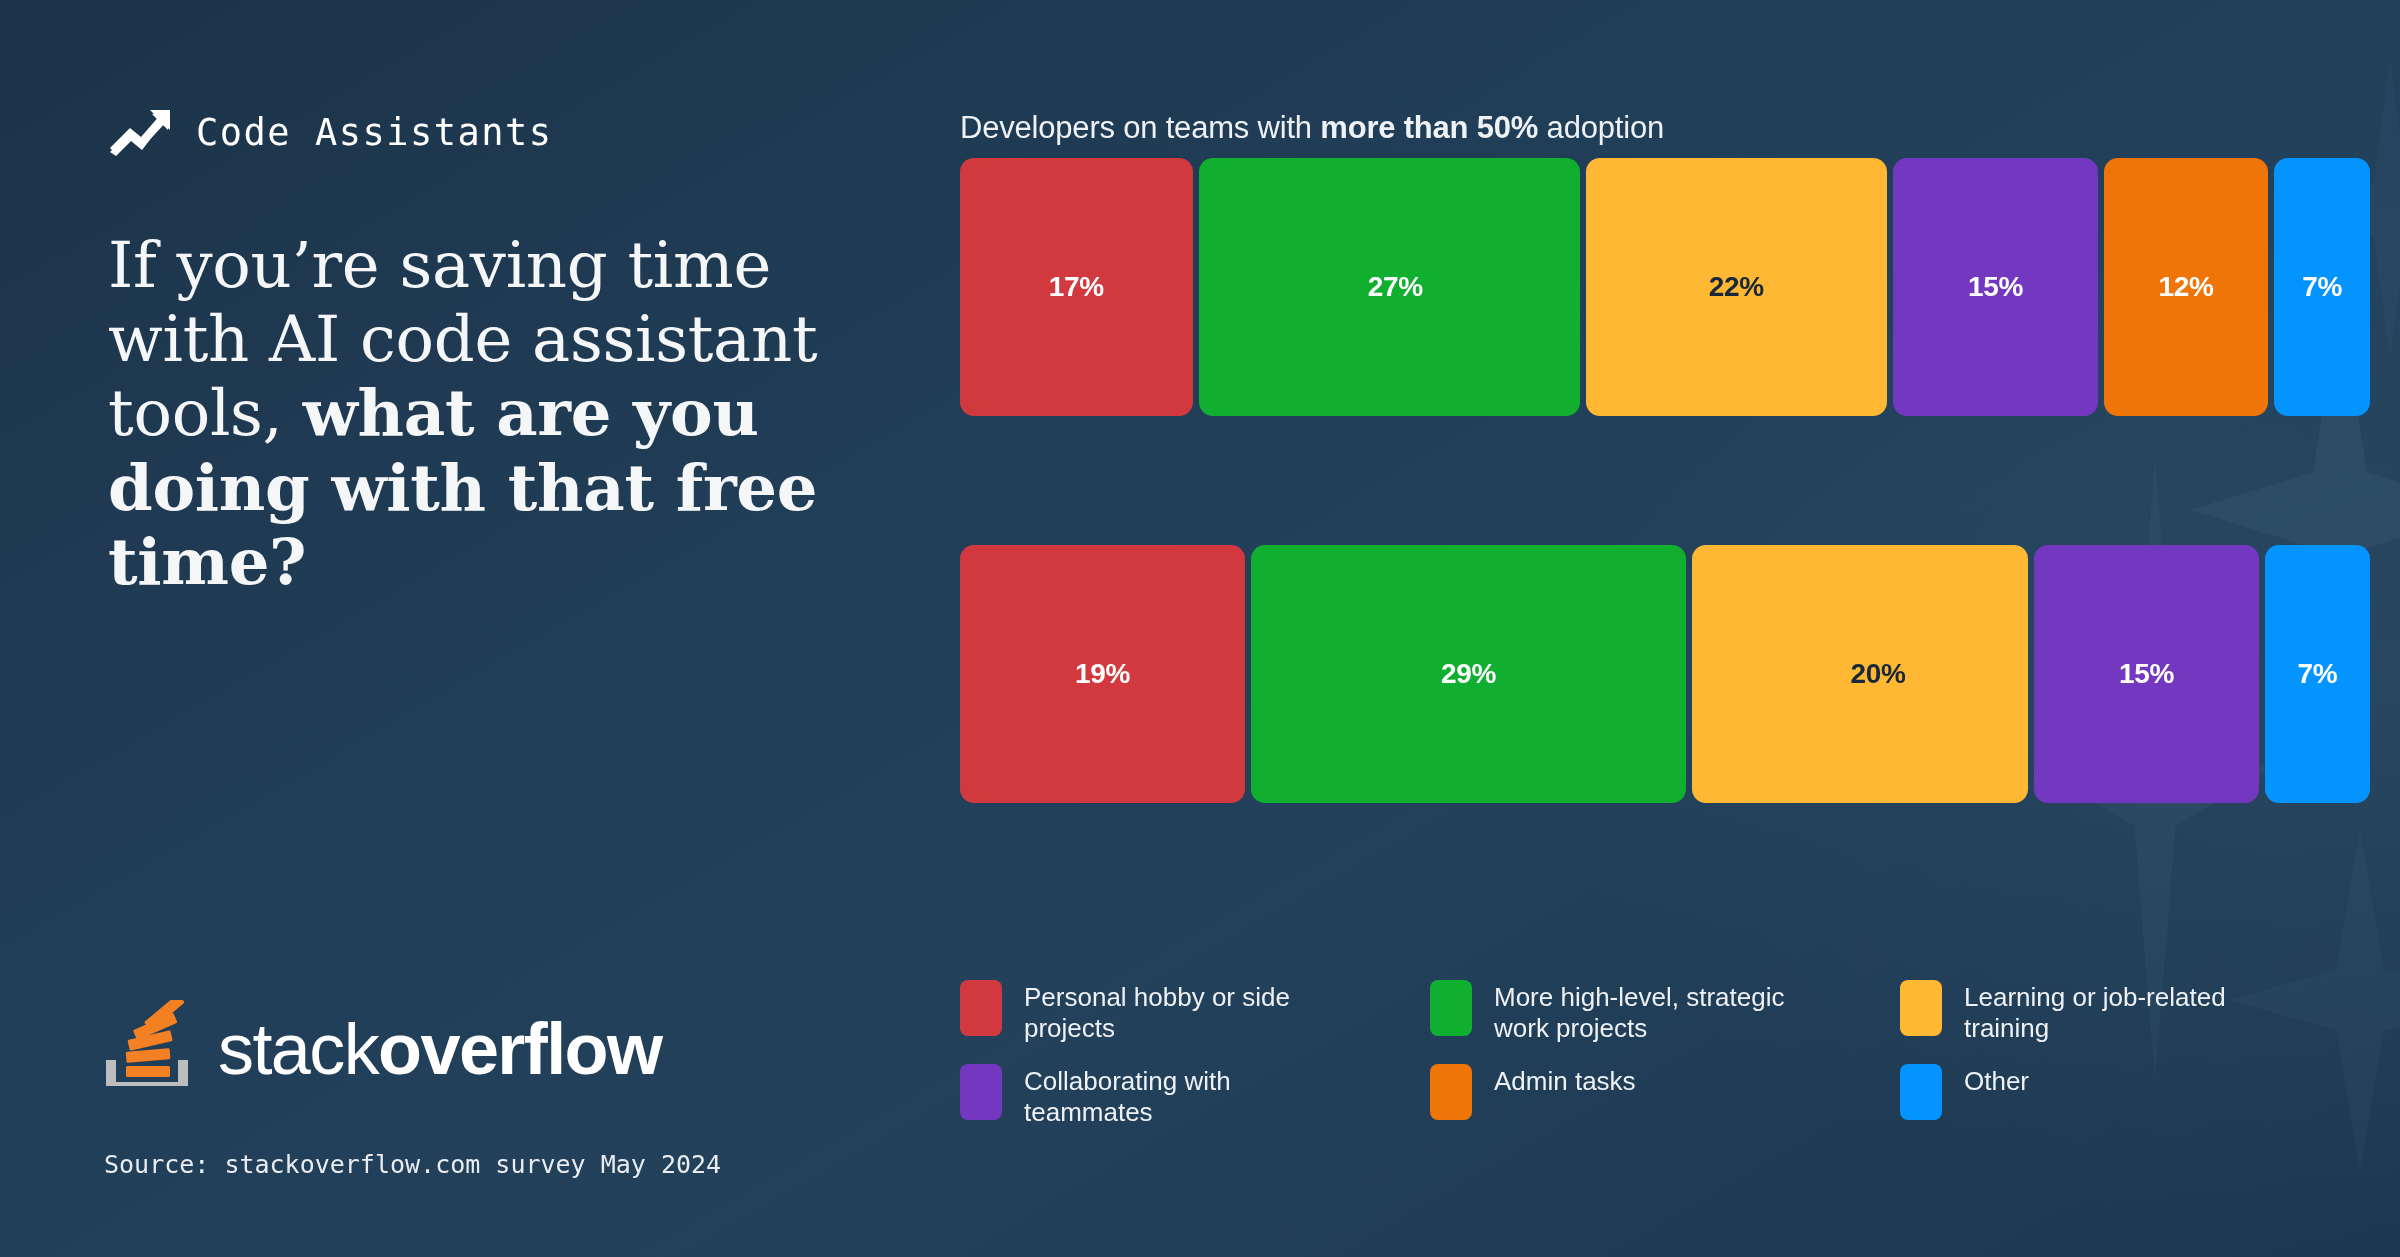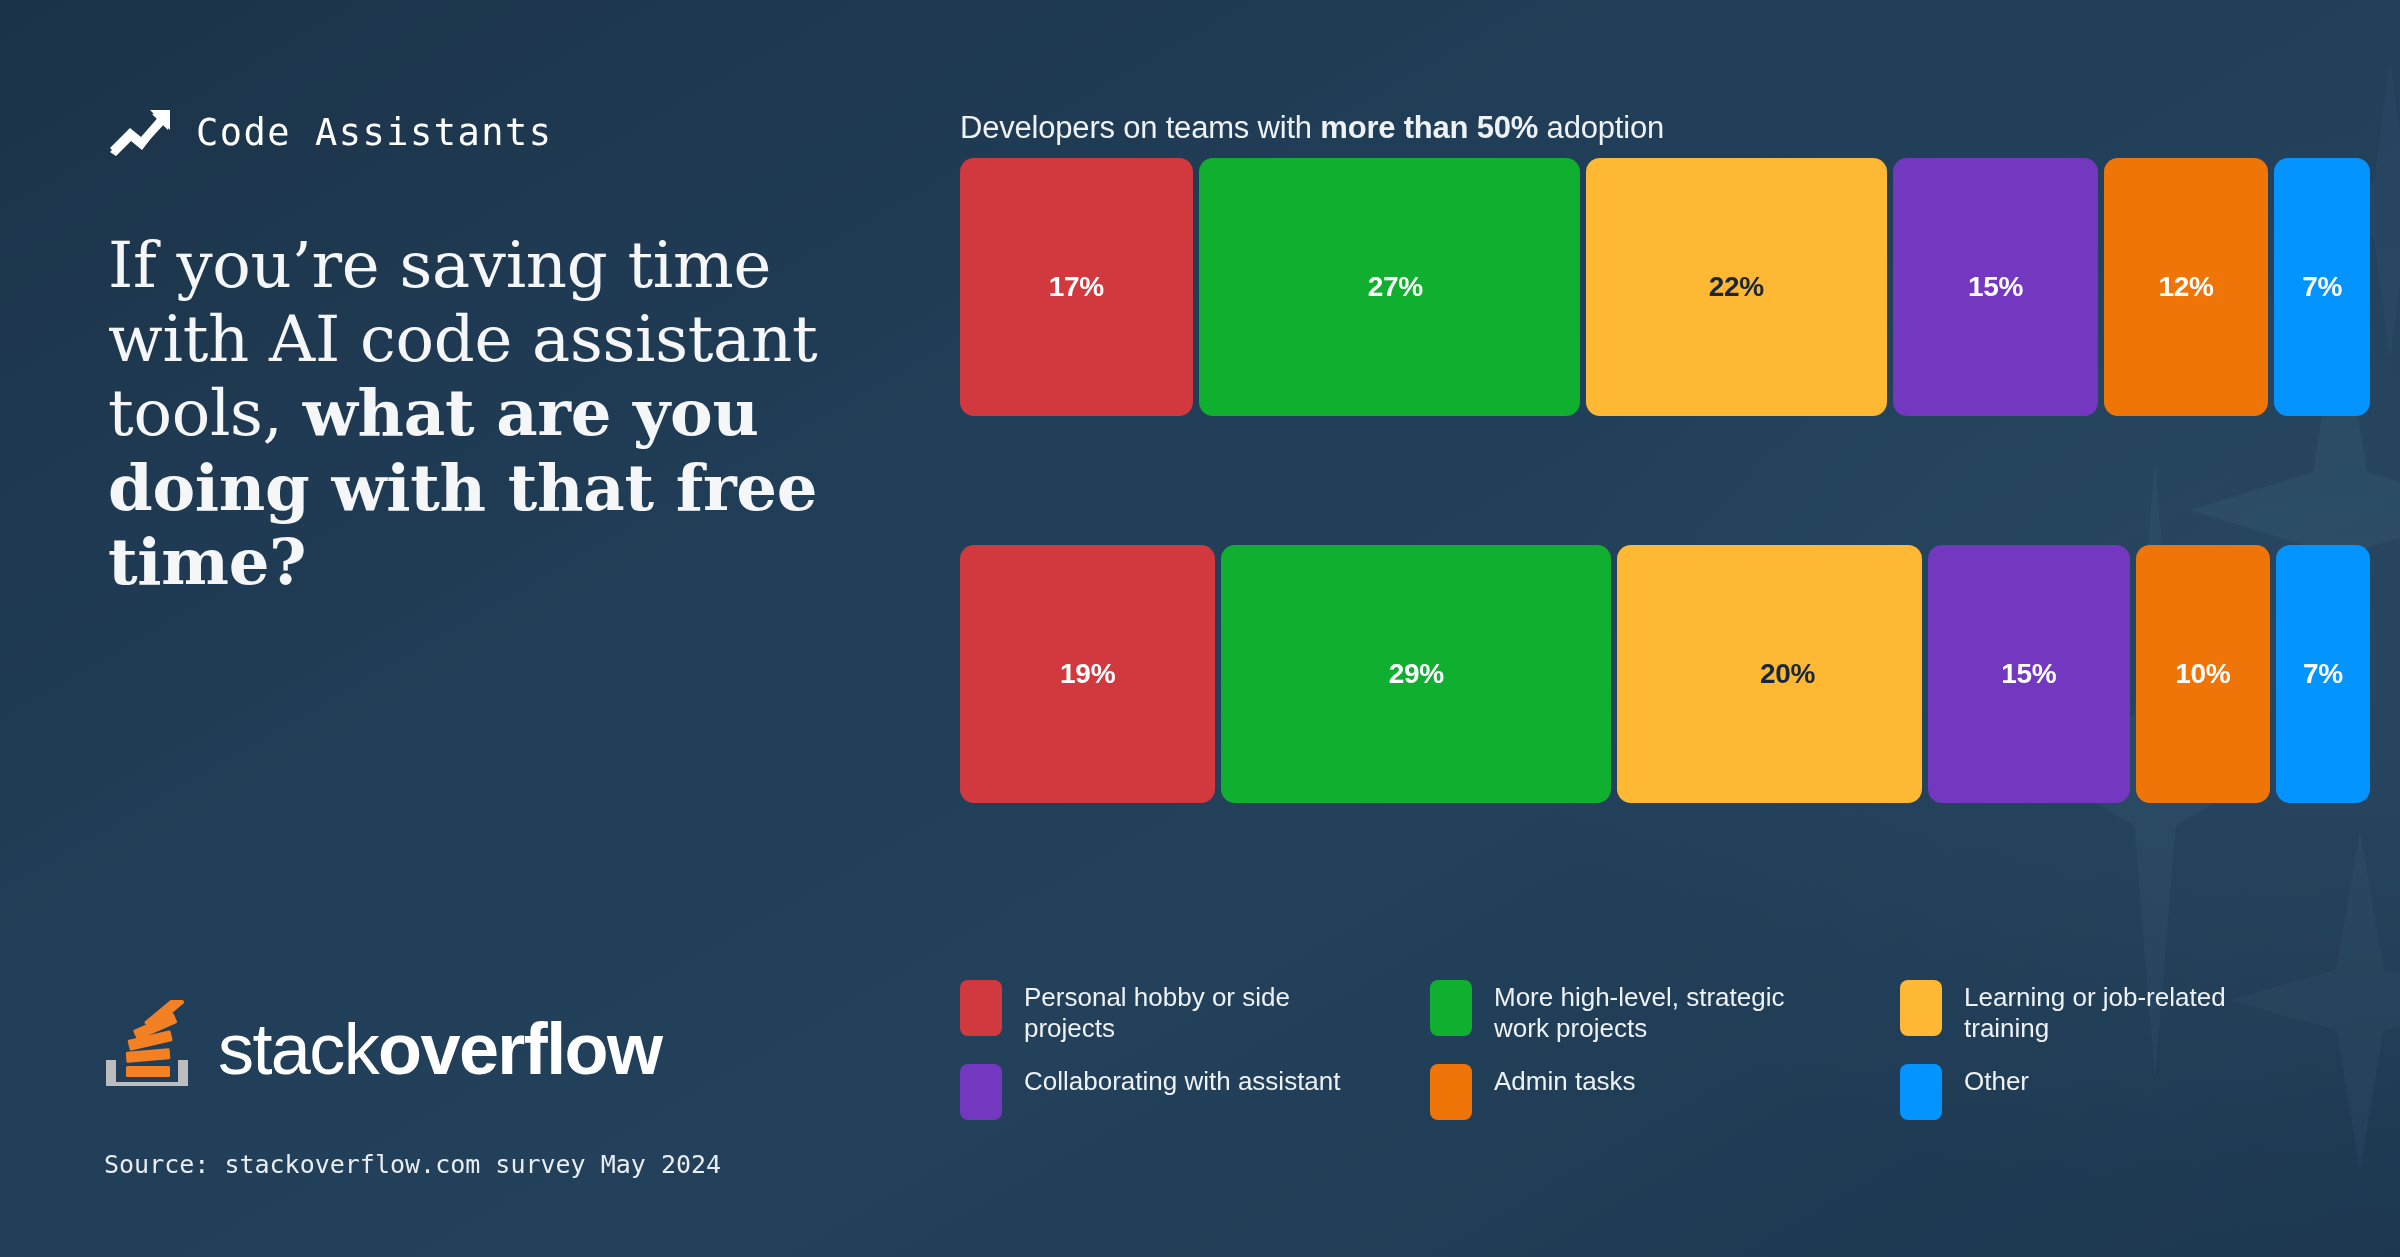--- a/index.html
+++ b/index.html
@@ -198,23 +198,20 @@
           </div>
           <div class="bar" style="flex: 29 1 0px; background: rgb(16, 175, 48);">
             <span class="bar-label" style="color: rgb(255, 255, 255);">29%</span>
           </div>
           <div class="bar" style="flex: 20 1 0px; background: rgb(255, 184, 51); padding-left: 36px;">
             <span class="bar-label" style="color: rgb(24, 40, 58);">20%</span>
           </div>
           <div class="bar" style="flex: 15 1 0px; background: rgb(115, 56, 191);">
             <span class="bar-label" style="color: rgb(255, 255, 255);">15%</span>
           </div>
-          <div class="bar" style="flex: 10 1 0px; background: rgb(240, 117, 8);">
-            <span class="bar-label" style="color: rgb(255, 255, 255);">10%</span>
-          </div>
           <div class="bar" style="flex: 7 1 0px; background: rgb(4, 148, 255);">
             <span class="bar-label" style="color: rgb(255, 255, 255);">7%</span>
           </div>
         </div>
     </div>
 
     <div id="legend">
         <div class="legend-item">
           <div class="legend-swatch" style="background: rgb(210, 57, 63);"></div>
           <div class="legend-text">Personal hobby or side projects</div>
@@ -222,21 +219,21 @@
         <div class="legend-item">
           <div class="legend-swatch" style="background: rgb(16, 175, 48);"></div>
           <div class="legend-text">More high-level, strategic work projects</div>
         </div>
         <div class="legend-item">
           <div class="legend-swatch" style="background: rgb(255, 184, 51);"></div>
           <div class="legend-text">Learning or job-related training</div>
         </div>
         <div class="legend-item">
           <div class="legend-swatch" style="background: rgb(115, 56, 191);"></div>
-          <div class="legend-text">Collaborating with assistant</div>
+          <div class="legend-text">Collaborating with teammates</div>
         </div>
         <div class="legend-item">
           <div class="legend-swatch" style="background: rgb(240, 117, 8);"></div>
           <div class="legend-text">Admin tasks</div>
         </div>
         <div class="legend-item">
           <div class="legend-swatch" style="background: rgb(4, 148, 255);"></div>
           <div class="legend-text">Other</div>
         </div>
       </div>

